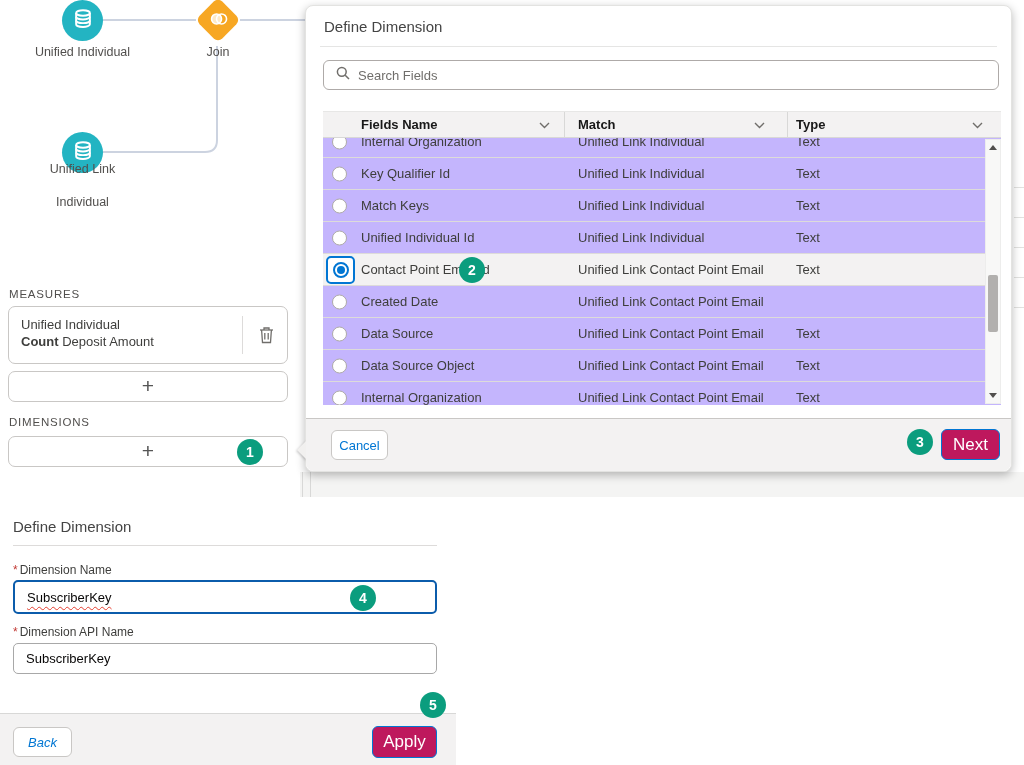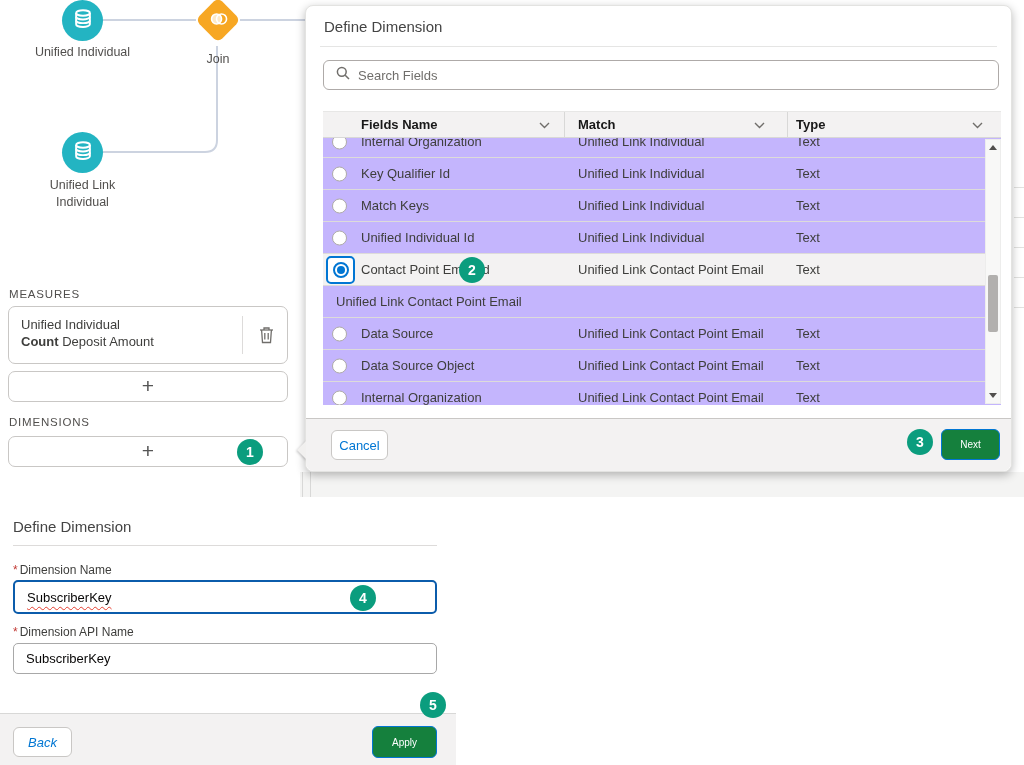--- a/index.html
+++ b/index.html
@@ -95,22 +95,22 @@
     border-bottom:5px solid #514f4d; }
   .sb-down { bottom:5px; border-left:4px solid transparent; border-right:4px solid transparent;
     border-top:5px solid #514f4d; }
   .sb-thumb { position:absolute; left:2px; top:135px; width:10px; height:57px;
     background:#b2b0ae; border-radius:2px; }
 
   .mfooter { position:absolute; left:0; right:0; bottom:0; height:53px; background:#f3f2f2;
     border-top:1px solid #c9c7c5; border-radius:0 0 8px 8px; }
   .btn-neutral { position:absolute; background:#fff; border:1px solid #c9c7c5; border-radius:6px;
     color:#0176d3; font-size:13px; text-align:center; cursor:pointer; }
-  .btn-brand { position:absolute; background:#15803d; border:1px solid #0176d3; border-radius:6px;
-    color:#fff; font-size:10px; text-align:center; cursor:pointer; }
+  .btn-brand { position:absolute; background:#be185d; border:1px solid #0176d3; border-radius:6px;
+    color:#fff; font-size:17px; text-align:center; cursor:pointer; }
 
   
   .form-title { position:absolute; left:13px; top:518px; font-size:15px; color:#444; z-index:2; }
   .form-divider { position:absolute; left:13px; top:545px; width:424px; height:1px; background:#dddbda; z-index:2; }
   .form-label { position:absolute; left:13px; font-size:12px; color:#3e3e3c; z-index:2; }
   .req { color:#c23934; margin-right:2px; }
   .input-box { position:absolute; left:13px; width:424px; background:#fff; border-radius:5px;
     font-size:13px; color:#080707; display:flex; align-items:center; padding-left:12px; z-index:2; }
   .input-name { top:580px; height:34px; border:2px solid #0b5cab; }
   .input-api  { top:643px; height:31px; border:1px solid #a8a8a8; }
@@ -143,33 +143,33 @@
   <div class="node-label" style="left:22px; top:45px; width:121px;">Unified Individual</div>
 
   <div class="join-diamond">
     <span>
       <svg width="22" height="15" viewBox="0 0 22 15">
         <circle cx="8.5" cy="7.5" r="5" fill="rgba(255,255,255,0.75)" stroke="#fff" stroke-width="1.6"></circle>
         <circle cx="13.5" cy="7.5" r="5" fill="none" stroke="#fff" stroke-width="1.6"></circle>
       </svg>
     </span>
   </div>
-  <div class="node-label" style="left:185px; top:45px; width:66px;margin-top:7px;">Join</div>
+  <div class="node-label" style="left:185px; top:45px; width:66px;">Join</div>
 
   <div class="node-circle" style="left:62px; top:132px;">
     <span>
       <svg width="22" height="22" viewBox="0 0 16 16" fill="none" stroke="#fff" stroke-width="1.4">
         <ellipse cx="8" cy="3.6" rx="5" ry="2"></ellipse>
         <path d="M3 3.6 V11.8 A5 2 0 0 0 13 11.8 V3.6"></path>
         <path d="M3 6.3 A5 2 0 0 0 13 6.3"></path>
         <path d="M3 9 A5 2 0 0 0 13 9"></path>
       </svg>
     </span>
   </div>
-  <div class="node-label" style="left:32px; top:178px; width:101px;">Unified Link</div>
+  <div class="node-label" style="left:32px; top:162px; width:101px;">Unified Link</div>
   <div class="node-label" style="left:32px; top:195px; width:101px;">Individual</div>
 
 
   <div class="section-label" style="left:9px; top:288px;">MEASURES</div>
   <div class="measure-card">
     <div class="l1">Unified Individual</div>
     <div class="l2"><b>Count</b>&nbsp;<span>Deposit Amount</span></div>
     <div class="vdiv"></div>
     <span class="trash">
       <svg width="15" height="18" viewBox="0 0 15 18" fill="none" stroke="#706e6b" stroke-width="1.3">
@@ -280,20 +280,24 @@
             <span class="radio-focus">
                 <span class="radio-sel"></span>
               </span>
             <span>Contact Point Email Id</span>
             <div class="badge" style="left:136px; top:3px;">2</div>
           </div>
           <div class="cell c2">Unified Link Contact Point Email</div>
           <div class="cell c3">Text</div>
         </div>
         <div class="trow">
+          <div class="cell c1">
+              <span class="radio"></span>
+              <span>Created Date</span>
+            </div>
           <div class="cell c2">Unified Link Contact Point Email</div>
         </div>
         <div class="trow">
           <div class="cell c1">
               <span class="radio"></span>
               <span>Data Source</span>
             </div>
           <div class="cell c2">Unified Link Contact Point Email</div>
           <div class="cell c3">Text</div>
         </div>

